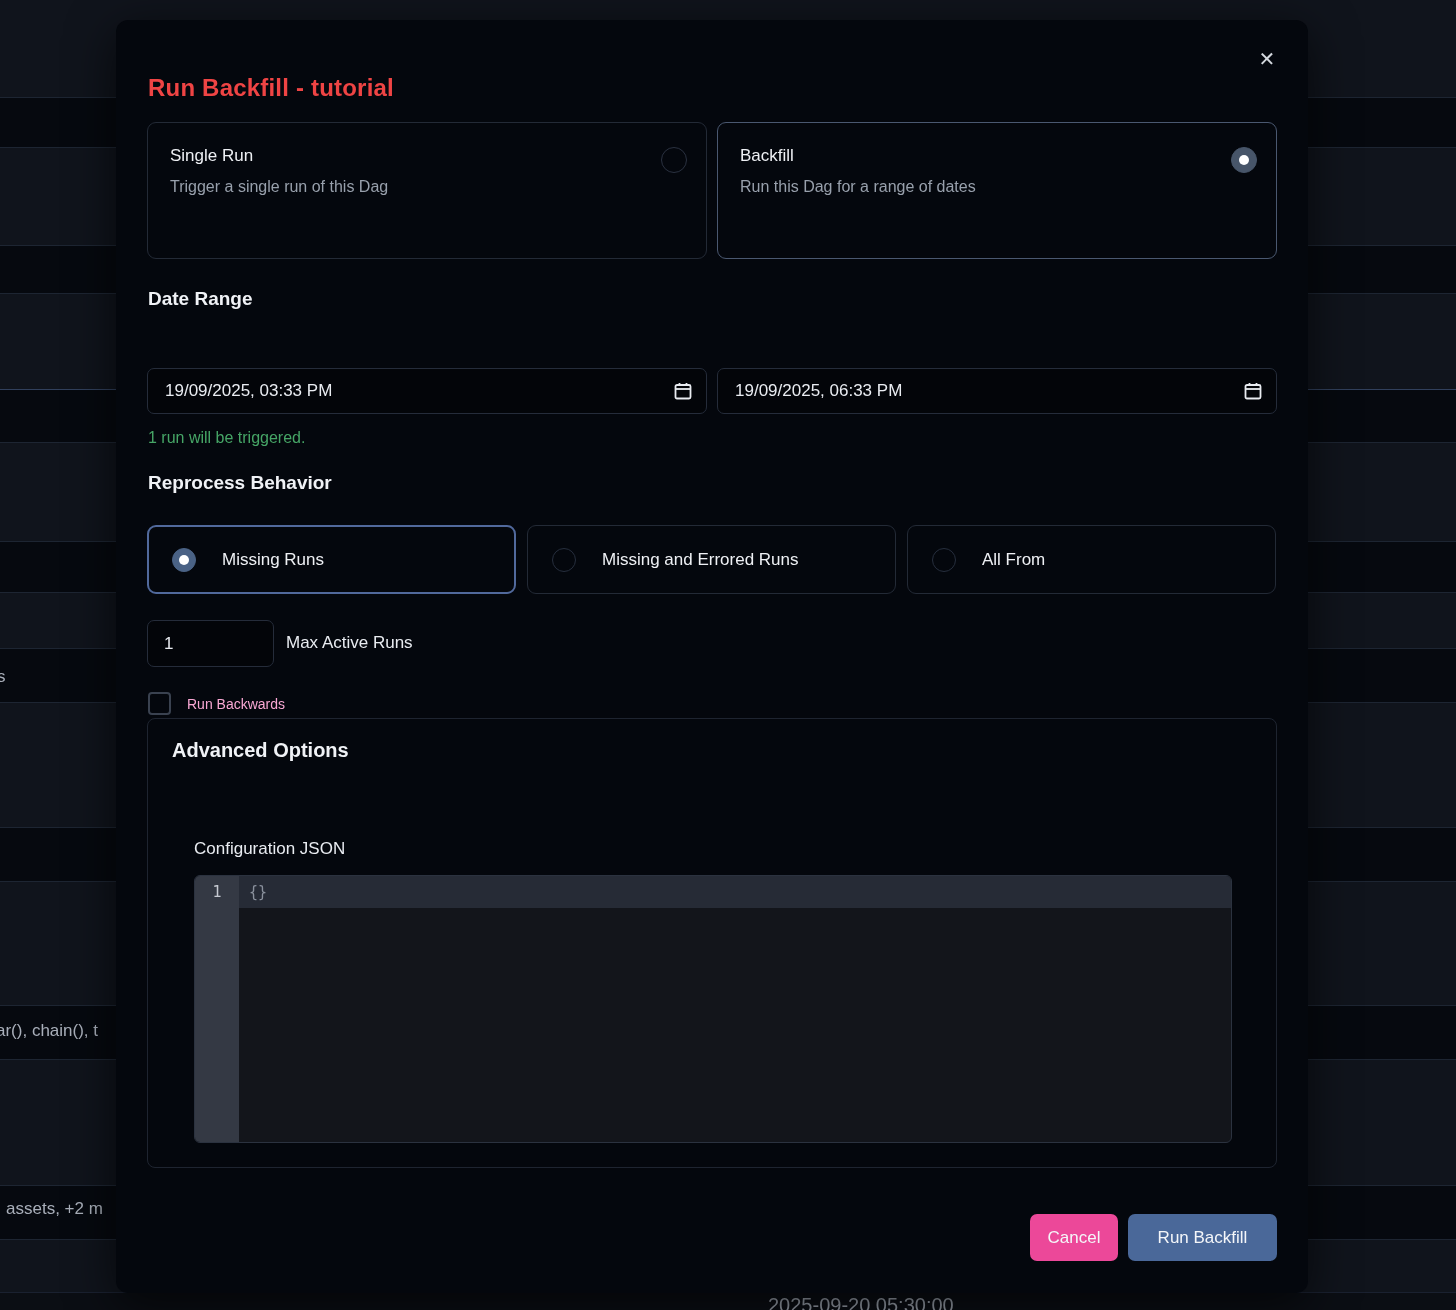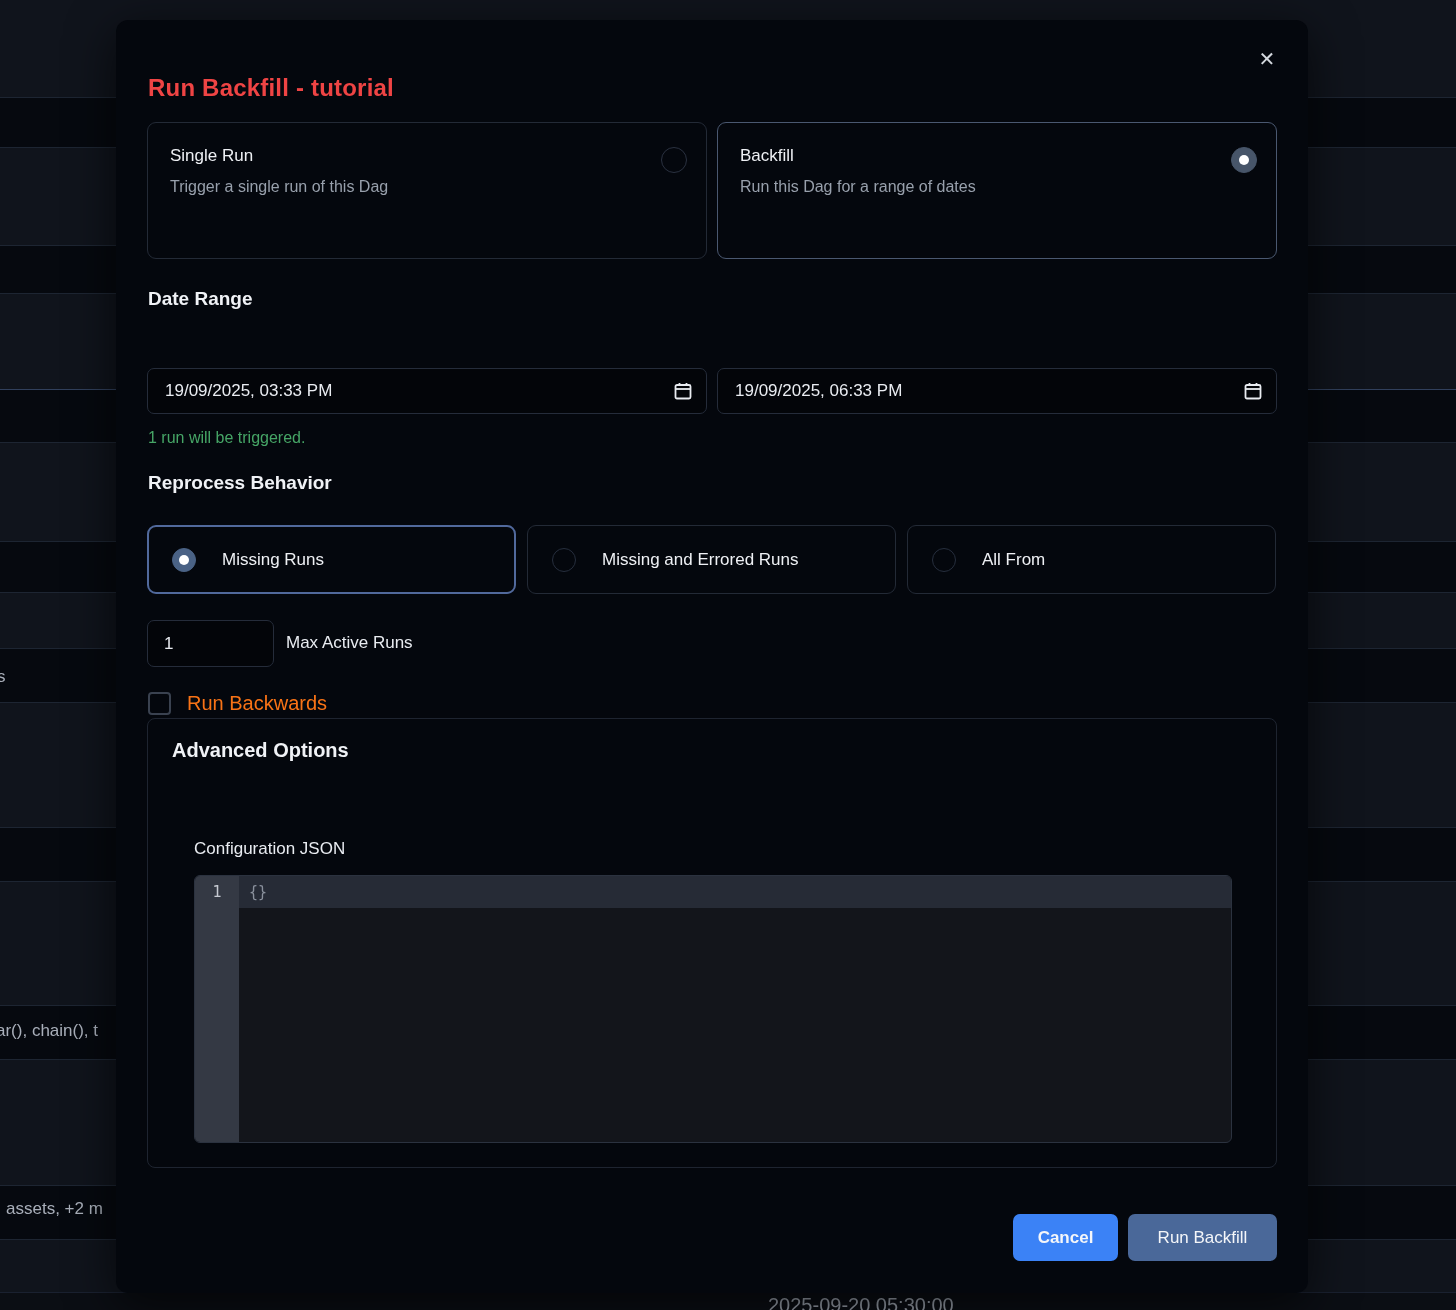--- a/index.html
+++ b/index.html
@@ -110,21 +110,21 @@
     font-family: "Liberation Sans", sans-serif;
   }
   .max-runs-label { position: absolute; left: 170px; top: 613px; font-size: 17px; color: #e9ecf1; }
 
   
   .checkbox-row { position: absolute; left: 32px; top: 672px; display: flex; align-items: center; gap: 16px; cursor: pointer; }
   .checkbox {
     width: 23px; height: 23px; border: 2px solid #3a4250; border-radius: 4px;
     background: transparent;
   }
-  .checkbox-label { font-size: 20px; color: #f97316; }
+  .checkbox-label { font-size: 14px; color: #f9a8d4; }
 
   
   .advanced-panel {
     position: absolute; left: 31px; top: 698px;
     width: 1130px; height: 450px;
     border: 1px solid #1e2430; border-radius: 8px;
   }
   .advanced-heading { position: absolute; left: 24px; top: 20px; font-size: 20px; font-weight: 600; color: #f0f2f6; }
   .config-label { position: absolute; left: 46px; top: 120px; font-size: 17px; font-weight: 500; color: #e9ecf1; }
   .code-editor {
@@ -148,21 +148,21 @@
   }
 
   
   .footer-row { position: absolute; right: 31px; top: 1194px; display: flex; gap: 10px; }
   .btn {
     height: 47px; border: none; border-radius: 7px;
     font-size: 17px; font-weight: 500; color: #f4f6f9;
     cursor: pointer; font-family: "Liberation Sans", sans-serif;
     display: flex; align-items: center; justify-content: center;
   }
-  .btn-cancel { width: 105px; background: #3b82f6; font-weight: bold; }
+  .btn-cancel { width: 88px; background: #ec4899; }
   .btn-submit { width: 149px; background: #4a6899; }
 </style>
 </head>
 <body>
 
 <div class="backdrop">
   <div class="band dark" style="top:97px;height:51px;"></div>
   <div class="band dark" style="top:245px;height:49px;"></div>
   <div class="band dark" style="top:389px;height:54px;border-top-color:#31405c;"></div>
   <div class="band dark" style="top:541px;height:52px;"></div>

